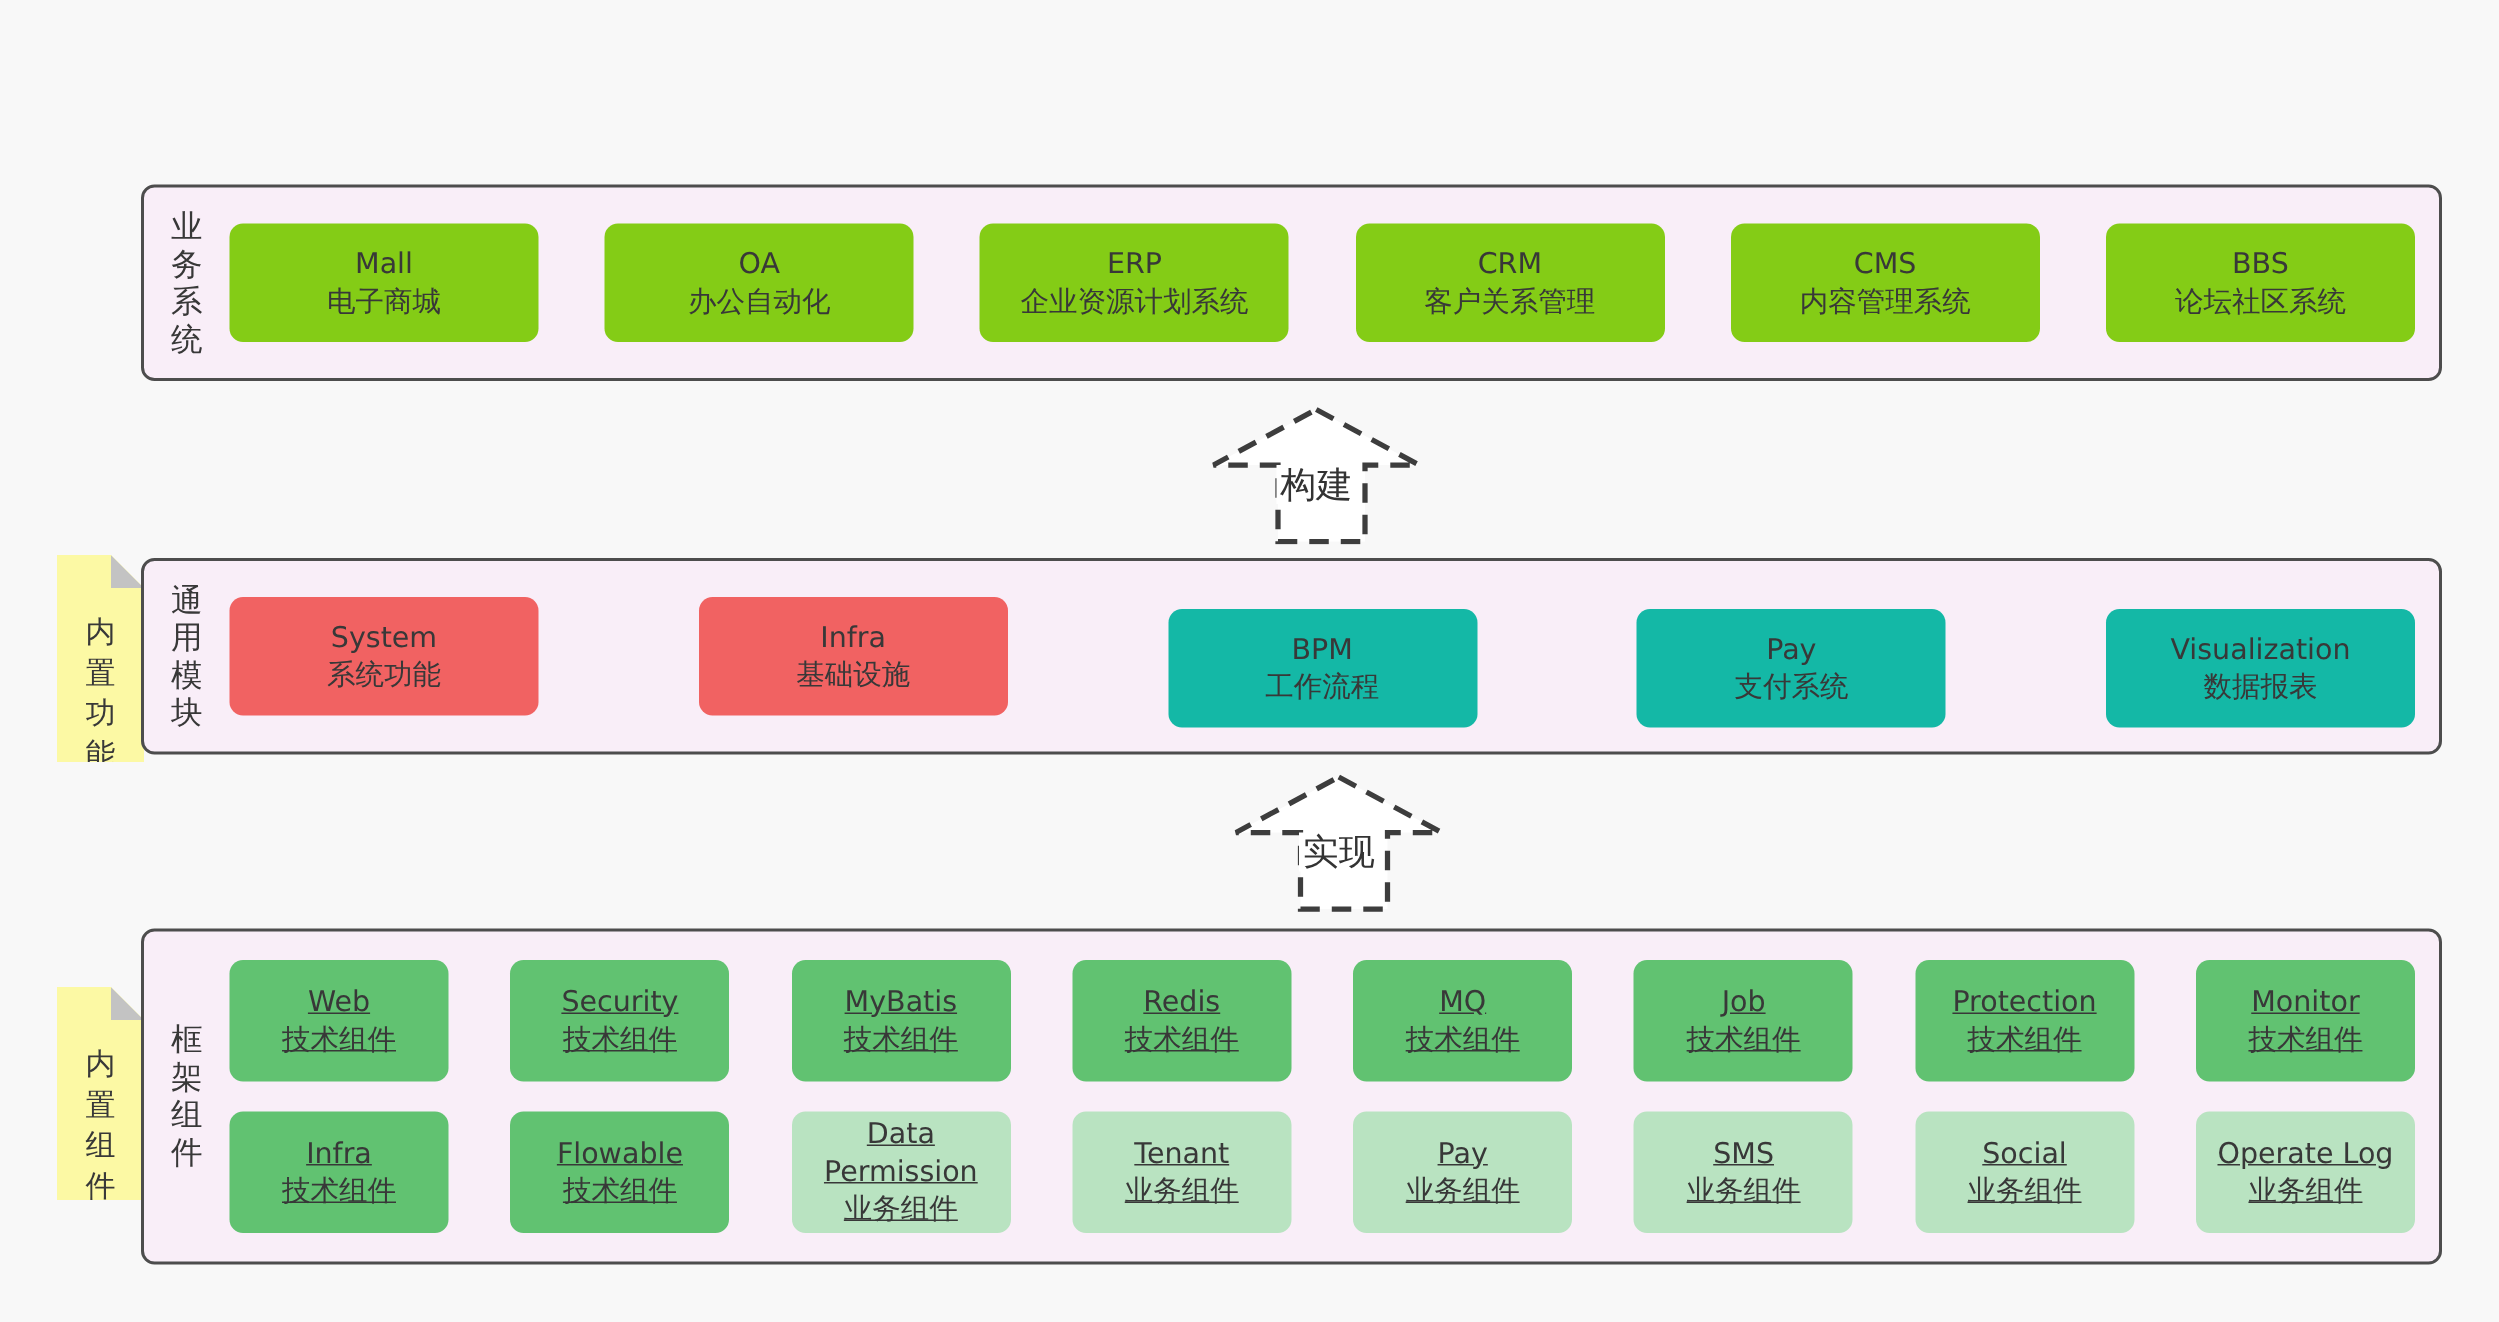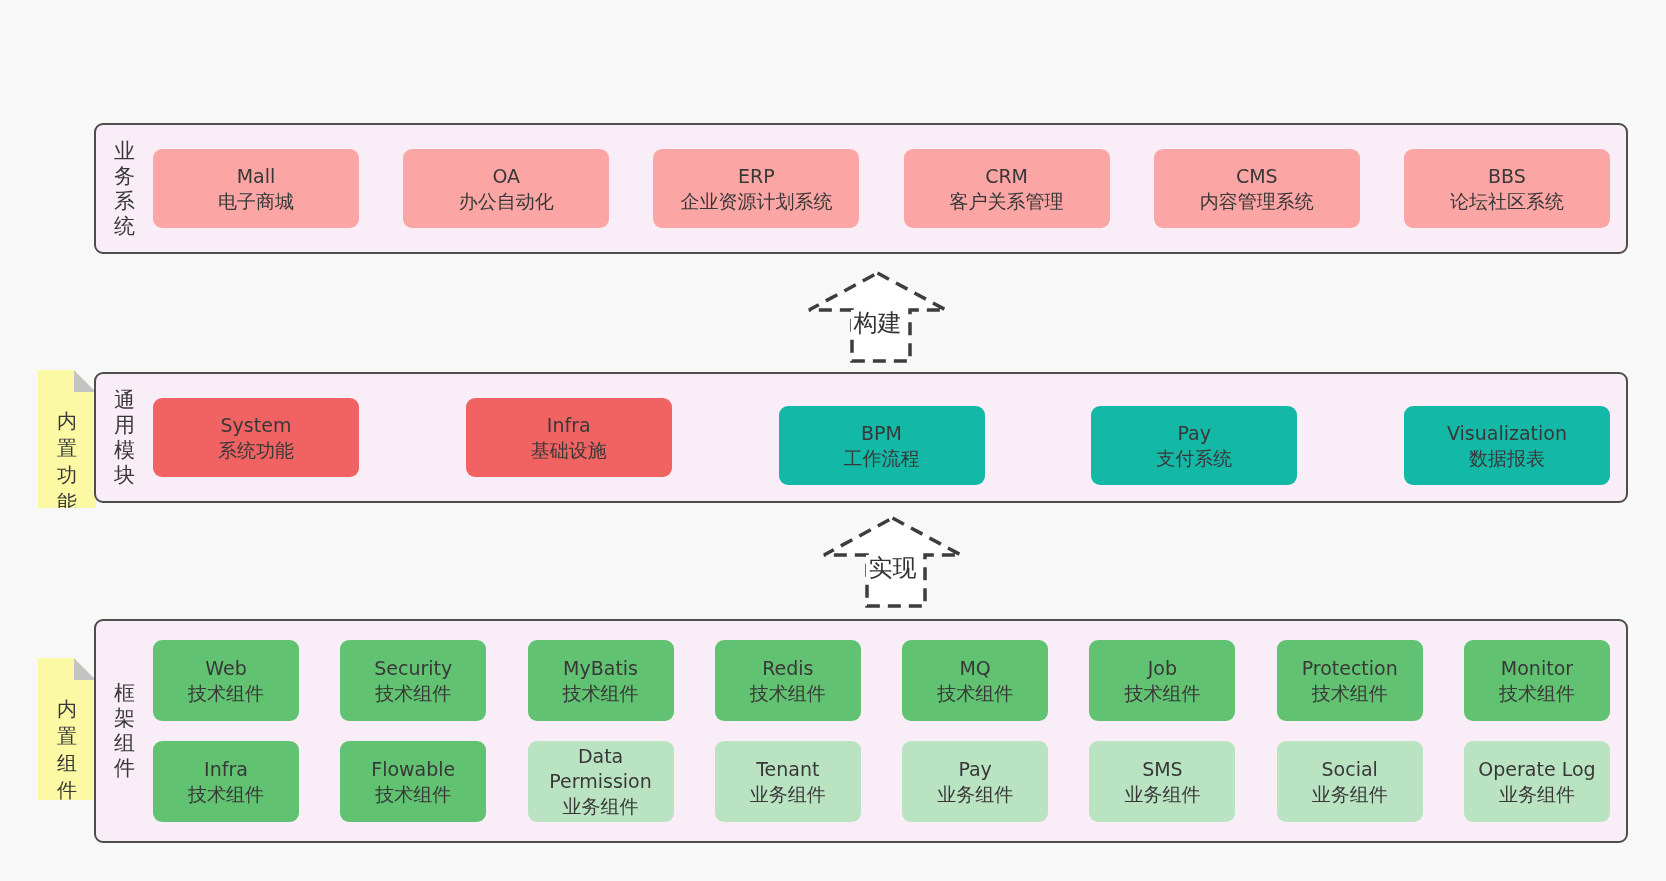--- a/index.html
+++ b/index.html
@@ -24,32 +24,32 @@
   .vtext {
     width:1.15em; font-size:21px; line-height:25px; text-align:center;
     word-break:break-all; color:#383838;
   }
   .boxes {
     flex:1; display:flex; align-items:center; justify-content:space-between;
     padding-right:16px;
   }
   .grid {
     flex:1; display:flex; flex-direction:column; justify-content:space-between;
-    padding:19px 16px 19px 0; box-sizing:border-box;
+    padding:19px 16px 19px 0; box-sizing:border-box;text-decoration:underline;
   }
   .grid .row { display:flex; justify-content:space-between; }
   
   .box {
     border-radius:9px; display:flex; flex-direction:column;
     align-items:center; justify-content:center; text-align:center;
     font-size:19px; line-height:25px;
   }
   .box-wide { width:206px; height:79px; }
   .box-sm   { width:146px; height:81px; }
-  .blue        { background:#fca5a5; }
+  .blue        { background:#84cc16; }
   .red         { background:#f16262; }
   .pink        { background:#14b8a6;margin-top:16px; }
   .green       { background:#61c271; }
   .green-light { background:#b9e3c1; }
   
   .note {
     position:absolute; left:38px; width:58px; background:#fcf9a4; z-index:0;
     clip-path:polygon(0 0, calc(100% - 22px) 0, 100% 22px, 100% 100%, 0 100%);
   }
   .note-common    { top:370px; height:138px; }

